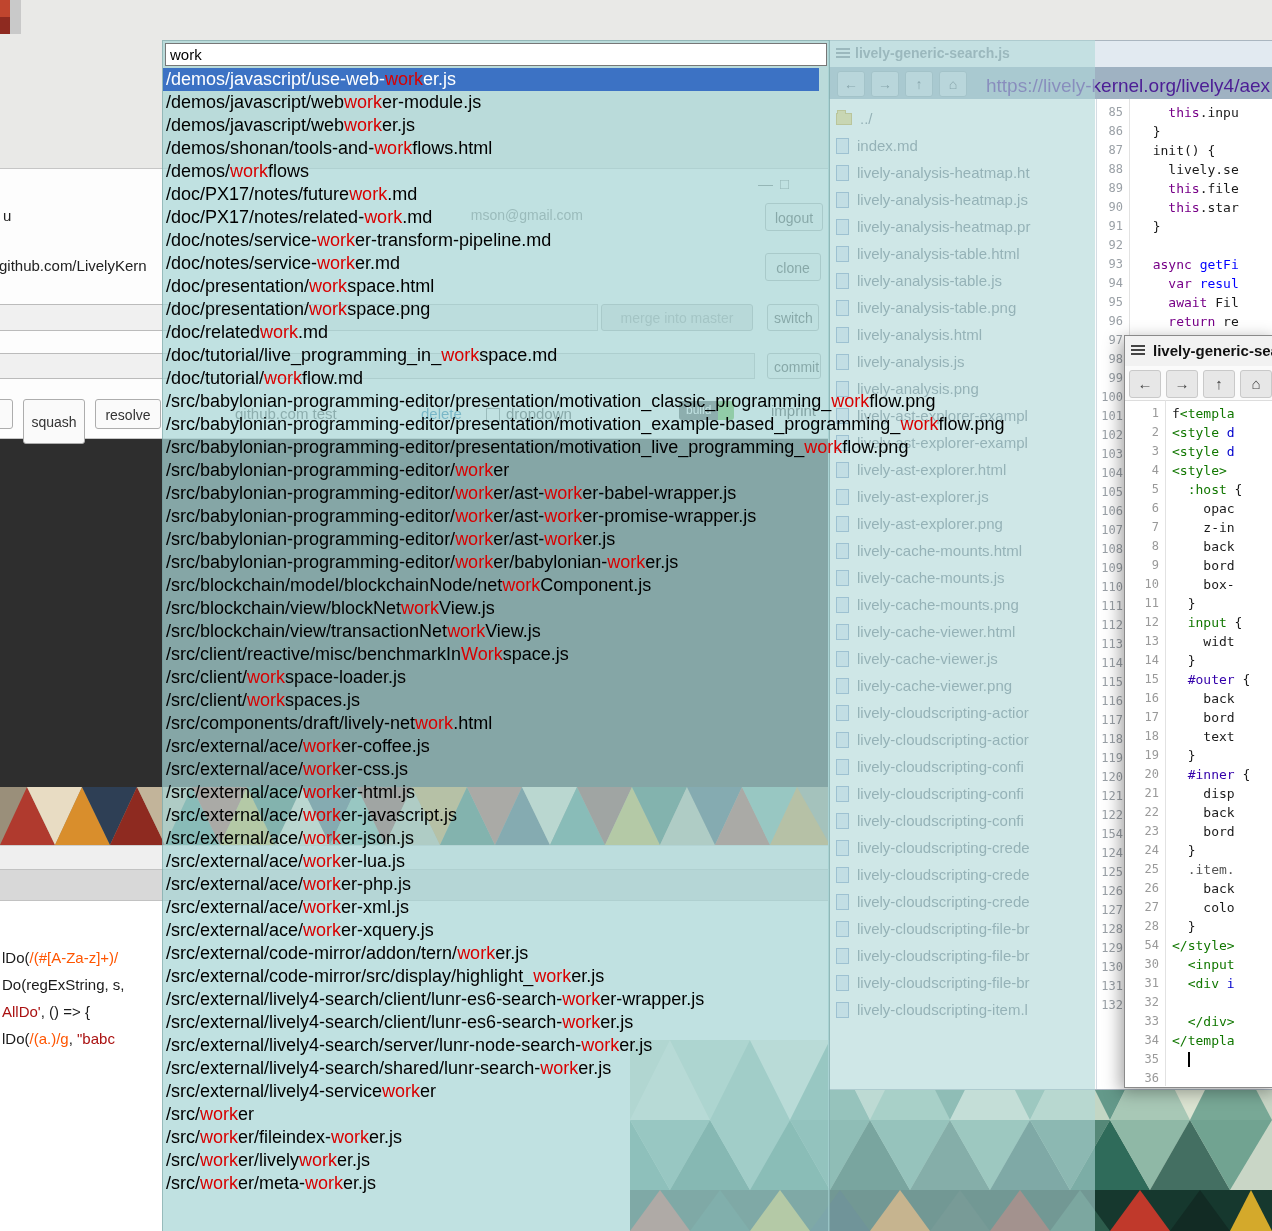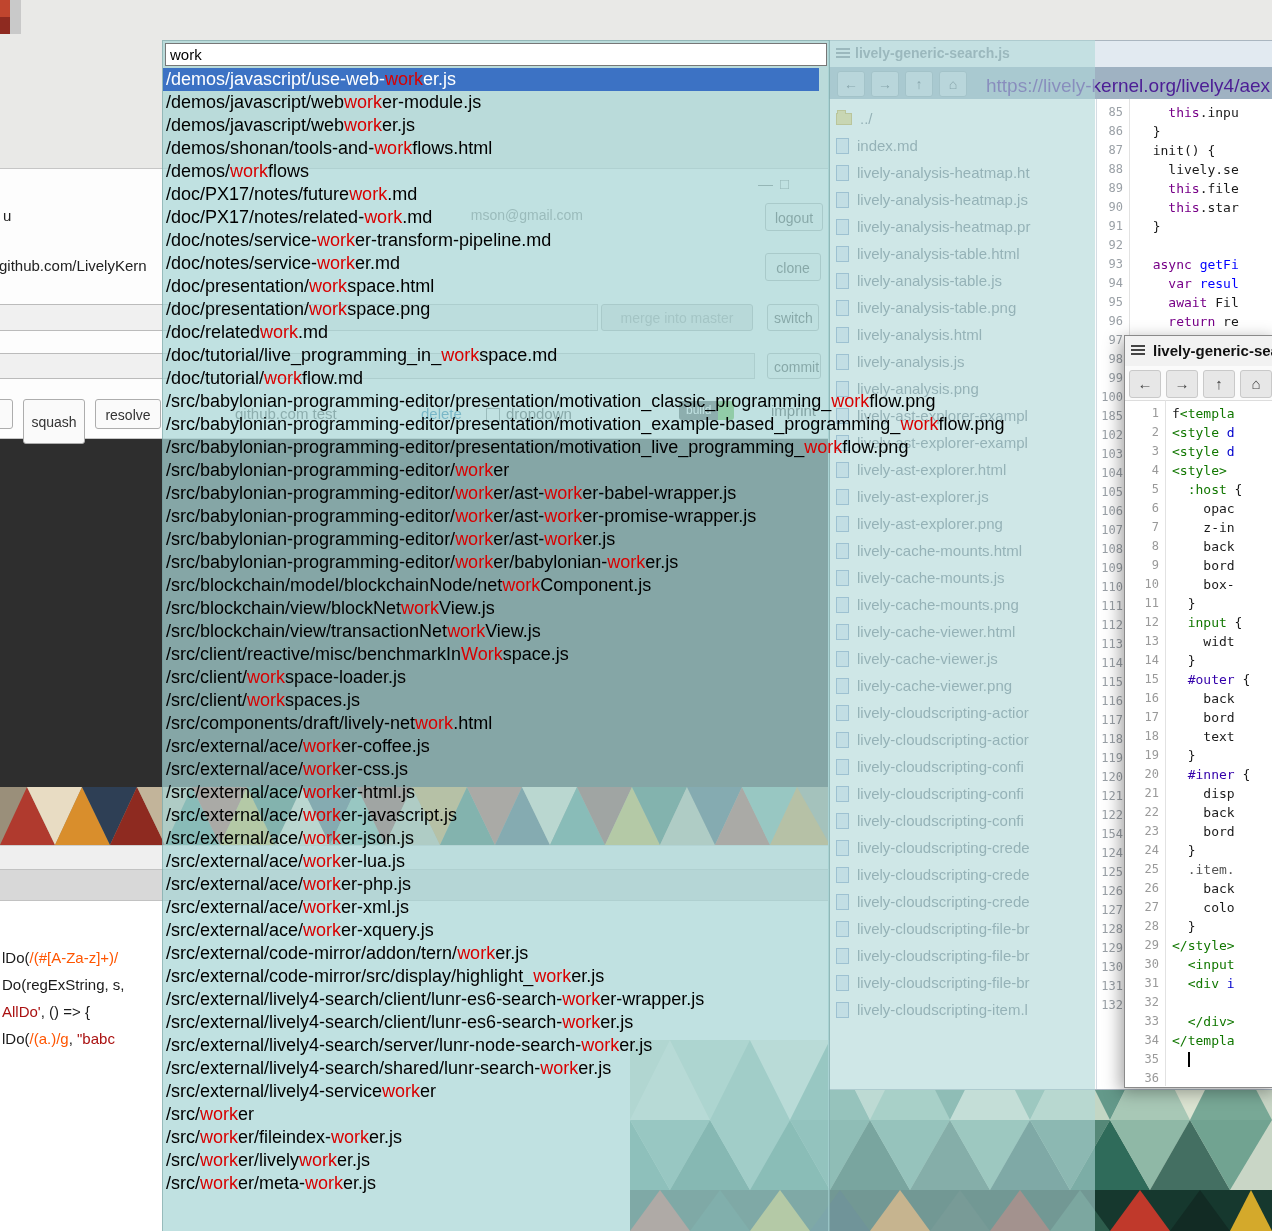--- a/index.html
+++ b/index.html
@@ -388,21 +388,21 @@
           <div class="cline">91</div>
           <div class="cline">92</div>
           <div class="cline">93</div>
           <div class="cline">94</div>
           <div class="cline">95</div>
           <div class="cline">96</div>
           <div class="cline">97</div>
           <div class="cline">98</div>
           <div class="cline">99</div>
           <div class="cline">100</div>
-          <div class="cline">185</div>
+          <div class="cline">101</div>
           <div class="cline">102</div>
           <div class="cline">103</div>
           <div class="cline">104</div>
           <div class="cline">105</div>
           <div class="cline">106</div>
           <div class="cline">107</div>
           <div class="cline">108</div>
           <div class="cline">109</div>
           <div class="cline">110</div>
           <div class="cline">111</div>
@@ -474,21 +474,21 @@
         <div class="cline">19</div>
         <div class="cline">20</div>
         <div class="cline">21</div>
         <div class="cline">22</div>
         <div class="cline">23</div>
         <div class="cline">24</div>
         <div class="cline">25</div>
         <div class="cline">26</div>
         <div class="cline">27</div>
         <div class="cline">28</div>
-        <div class="cline">29</div>
+        <div class="cline">54</div>
         <div class="cline">30</div>
         <div class="cline">31</div>
         <div class="cline">32</div>
         <div class="cline">33</div>
         <div class="cline">34</div>
         <div class="cline">35</div>
         <div class="cline">36</div>
       </div>
     <div class="gutter-sep"></div>
     <div class="codecol"><div class="cline"><span class="cm-p">f</span><span class="cm-t">&lt;templa</span></div><div class="cline"><span class="cm-t">&lt;style</span><span class="cm-p"> </span><span class="cm-a">d</span></div><div class="cline"><span class="cm-t">&lt;style</span><span class="cm-p"> </span><span class="cm-a">d</span></div><div class="cline"><span class="cm-t">&lt;style&gt;</span></div><div class="cline"><span class="cm-p">  </span><span class="cm-t">:host</span><span class="cm-p"> {</span></div><div class="cline"><span class="cm-p">    opac</span></div><div class="cline"><span class="cm-p">    z-in</span></div><div class="cline"><span class="cm-p">    back</span></div><div class="cline"><span class="cm-p">    bord</span></div><div class="cline"><span class="cm-p">    box-</span></div><div class="cline"><span class="cm-p">  }</span></div><div class="cline"><span class="cm-p">  </span><span class="cm-t">input</span><span class="cm-p"> {</span></div><div class="cline"><span class="cm-p">    widt</span></div><div class="cline"><span class="cm-p">  }</span></div><div class="cline"><span class="cm-p">  </span><span class="cm-b">#outer</span><span class="cm-p"> {</span></div><div class="cline"><span class="cm-p">    back</span></div><div class="cline"><span class="cm-p">    bord</span></div><div class="cline"><span class="cm-p">    text</span></div><div class="cline"><span class="cm-p">  }</span></div><div class="cline"><span class="cm-p">  </span><span class="cm-b">#inner</span><span class="cm-p"> {</span></div><div class="cline"><span class="cm-p">    disp</span></div><div class="cline"><span class="cm-p">    back</span></div><div class="cline"><span class="cm-p">    bord</span></div><div class="cline"><span class="cm-p">  }</span></div><div class="cline"><span class="cm-p">  </span><span class="cm-q">.item.</span></div><div class="cline"><span class="cm-p">    back</span></div><div class="cline"><span class="cm-p">    colo</span></div><div class="cline"><span class="cm-p">  }</span></div><div class="cline"><span class="cm-t">&lt;/style&gt;</span></div><div class="cline"><span class="cm-p">  </span><span class="cm-t">&lt;input</span></div><div class="cline"><span class="cm-p">  </span><span class="cm-t">&lt;div</span><span class="cm-p"> </span><span class="cm-a">i</span></div><div class="cline"><span class="cm-p"></span></div><div class="cline"><span class="cm-p">  </span><span class="cm-t">&lt;/div&gt;</span></div><div class="cline"><span class="cm-t">&lt;/templa</span></div><div class="cline"><span class="cm-p">  </span><span class="cursor"></span></div><div class="cline"><span class="cm-p"></span></div></div>

